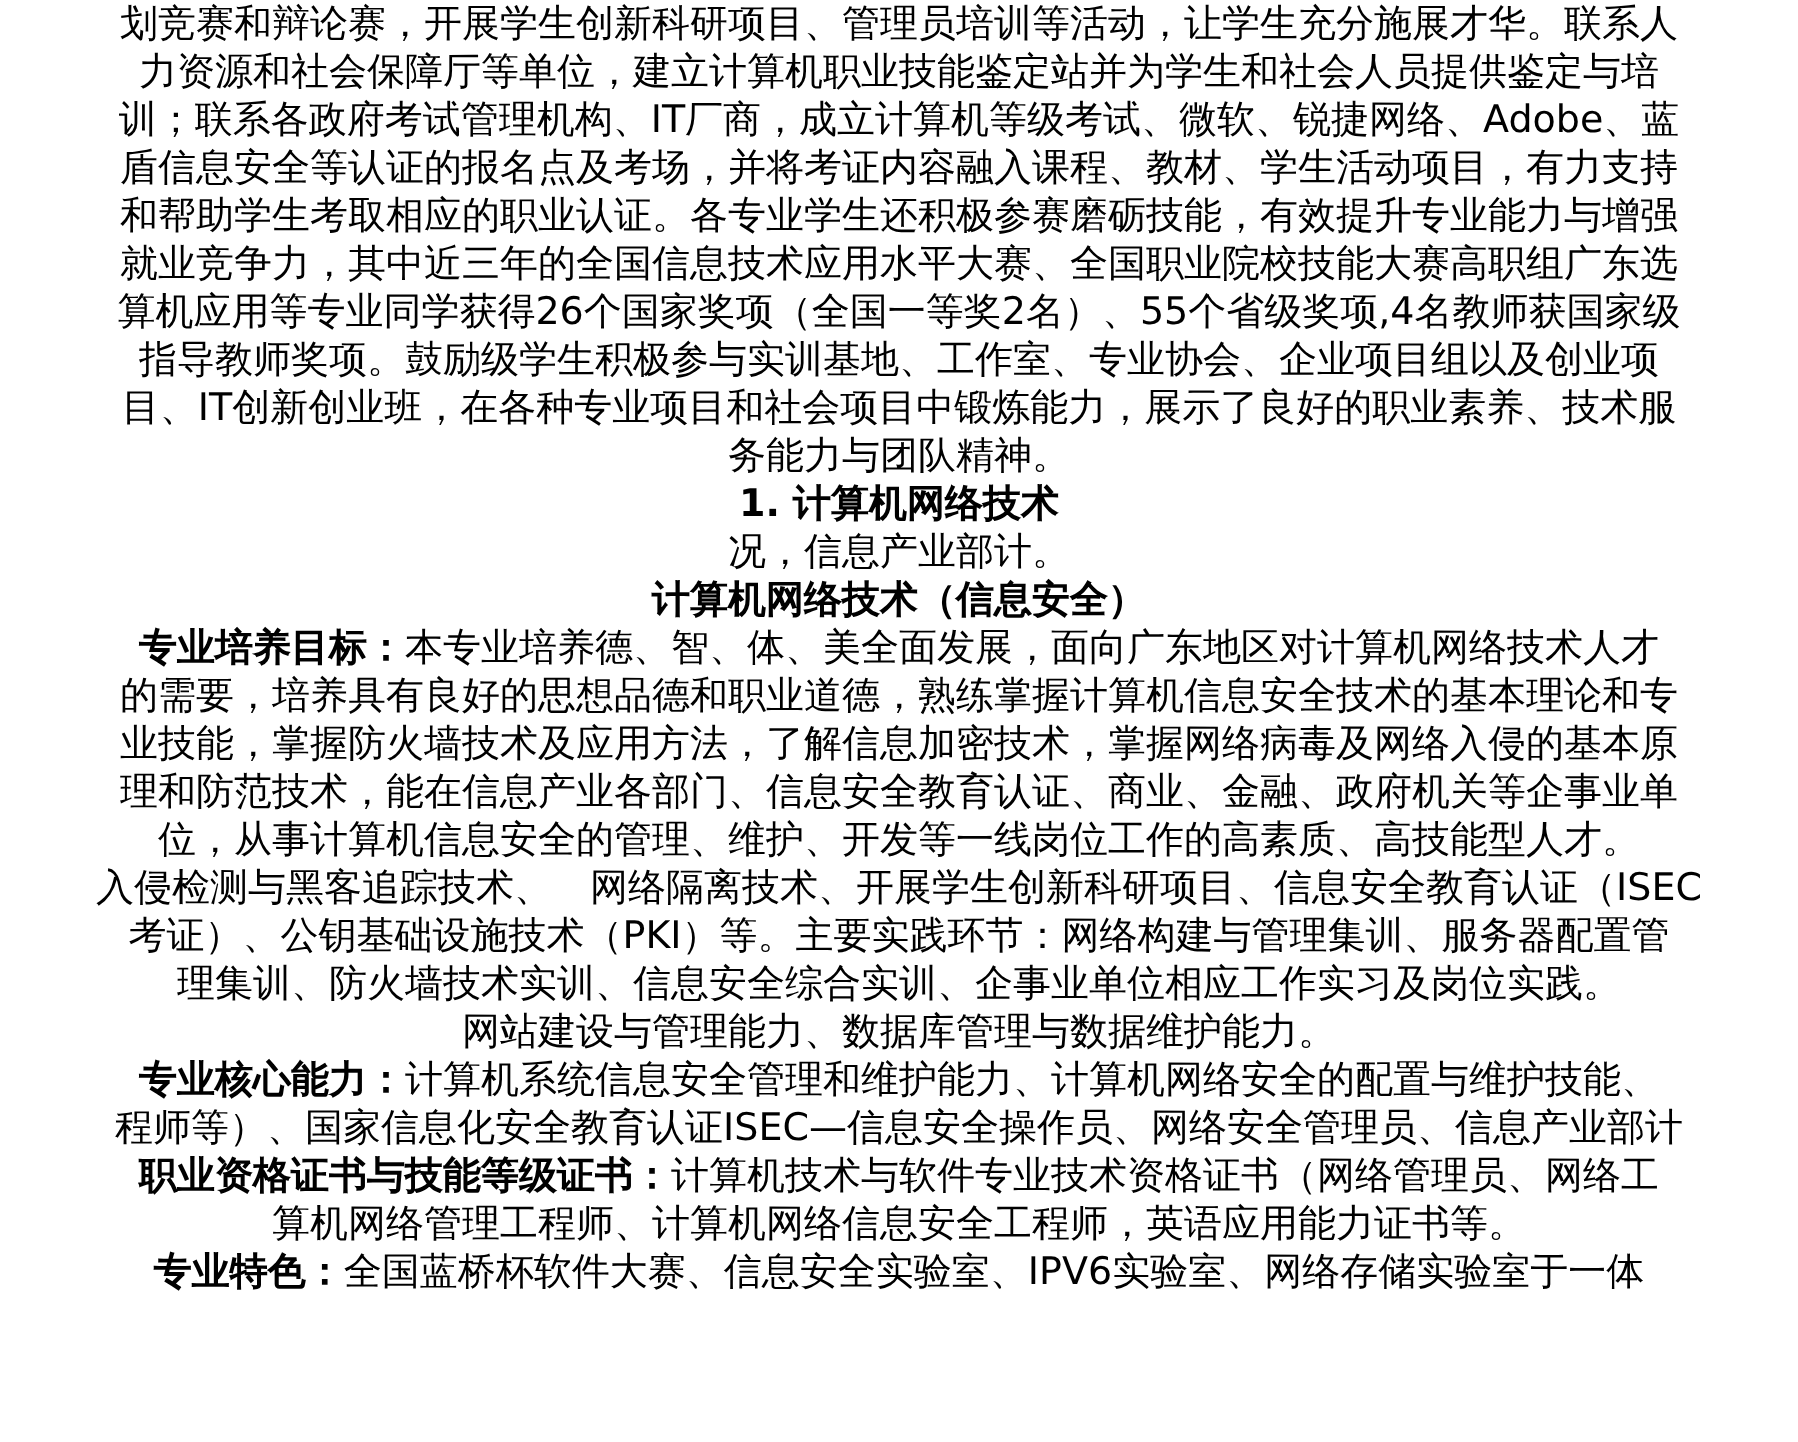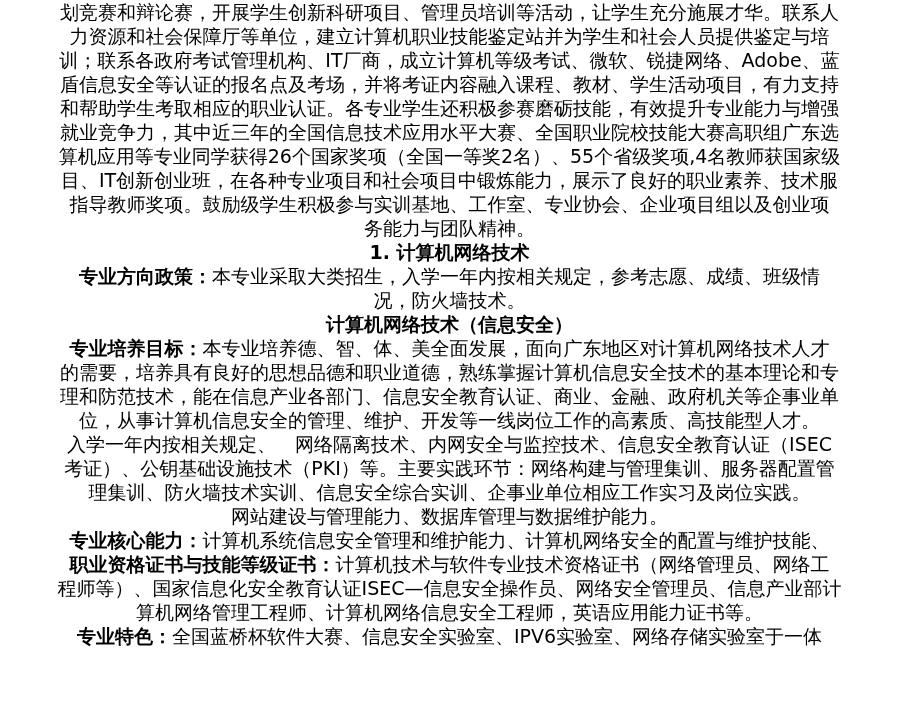--- a/index.html
+++ b/index.html
@@ -37,34 +37,34 @@
 
 <div class="page">
   <div id="document-body">
       <div class="line"><span>划竞赛和辩论赛，开展学生创新科研项目、管理员培训等活动，让学生充分施展才华。联系人</span></div>
       <div class="line"><span>力资源和社会保障厅等单位，建立计算机职业技能鉴定站并为学生和社会人员提供鉴定与培</span></div>
       <div class="line"><span>训；联系各政府考试管理机构、IT厂商，成立计算机等级考试、微软、锐捷网络、Adobe、蓝</span></div>
       <div class="line"><span>盾信息安全等认证的报名点及考场，并将考证内容融入课程、教材、学生活动项目，有力支持</span></div>
       <div class="line"><span>和帮助学生考取相应的职业认证。各专业学生还积极参赛磨砺技能，有效提升专业能力与增强</span></div>
       <div class="line"><span>就业竞争力，其中近三年的全国信息技术应用水平大赛、全国职业院校技能大赛高职组广东选</span></div>
       <div class="line"><span>算机应用等专业同学获得26个国家奖项（全国一等奖2名）、55个省级奖项,4名教师获国家级</span></div>
+      <div class="line"><span>指导教师奖项。鼓励级学生积极参与实训基地、工作室、专业协会、企业项目组以及创业项</span></div>
       <div class="line"><span>目、IT创新创业班，在各种专业项目和社会项目中锻炼能力，展示了良好的职业素养、技术服</span></div>
-      <div class="line"><span>指导教师奖项。鼓励级学生积极参与实训基地、工作室、专业协会、企业项目组以及创业项</span></div>
       <div class="line"><span>务能力与团队精神。</span></div>
       <div class="line"><span class="b">1. 计算机网络技术</span></div>
-      <div class="line"><span class="b">专业方向政策：</span><span>本专业采取大类招生，入学一年内按相关规定，参考志愿、成绩、班级情</span></div>
-      <div class="line"><span>况，防火墙技术。</span></div>
+      <div class="line"><span>况，信息产业部计。</span></div>
       <div class="line"><span class="b">计算机网络技术（信息安全）</span></div>
       <div class="line"><span class="b">专业培养目标：</span><span>本专业培养德、智、体、美全面发展，面向广东地区对计算机网络技术人才</span></div>
       <div class="line"><span>的需要，培养具有良好的思想品德和职业道德，熟练掌握计算机信息安全技术的基本理论和专</span></div>
+      <div class="line"><span>业技能，掌握防火墙技术及应用方法，了解信息加密技术，掌握网络病毒及网络入侵的基本原</span></div>
       <div class="line"><span>理和防范技术，能在信息产业各部门、信息安全教育认证、商业、金融、政府机关等企事业单</span></div>
       <div class="line"><span>位，从事计算机信息安全的管理、维护、开发等一线岗位工作的高素质、高技能型人才。</span></div>
-      <div class="line"><span>入学一年内按相关规定、　网络隔离技术、内网安全与监控技术、信息安全教育认证（ISEC</span></div>
+      <div class="line"><span>入侵检测与黑客追踪技术、　网络隔离技术、开展学生创新科研项目、信息安全教育认证（ISEC</span></div>
       <div class="line"><span>考证）、公钥基础设施技术（PKI）等。主要实践环节：网络构建与管理集训、服务器配置管</span></div>
       <div class="line"><span>理集训、防火墙技术实训、信息安全综合实训、企事业单位相应工作实习及岗位实践。</span></div>
       <div class="line"><span>网站建设与管理能力、数据库管理与数据维护能力。</span></div>
       <div class="line"><span class="b">专业核心能力：</span><span>计算机系统信息安全管理和维护能力、计算机网络安全的配置与维护技能、</span></div>
+      <div class="line"><span>程师等）、国家信息化安全教育认证ISEC—信息安全操作员、网络安全管理员、信息产业部计</span></div>
       <div class="line"><span class="b">职业资格证书与技能等级证书：</span><span>计算机技术与软件专业技术资格证书（网络管理员、网络工</span></div>
-      <div class="line"><span>程师等）、国家信息化安全教育认证ISEC—信息安全操作员、网络安全管理员、信息产业部计</span></div>
       <div class="line"><span>算机网络管理工程师、计算机网络信息安全工程师，英语应用能力证书等。</span></div>
       <div class="line"><span class="b">专业特色：</span><span>全国蓝桥杯软件大赛、信息安全实验室、IPV6实验室、网络存储实验室于一体</span></div>
     </div>
 </div>
 
 </body></html>

